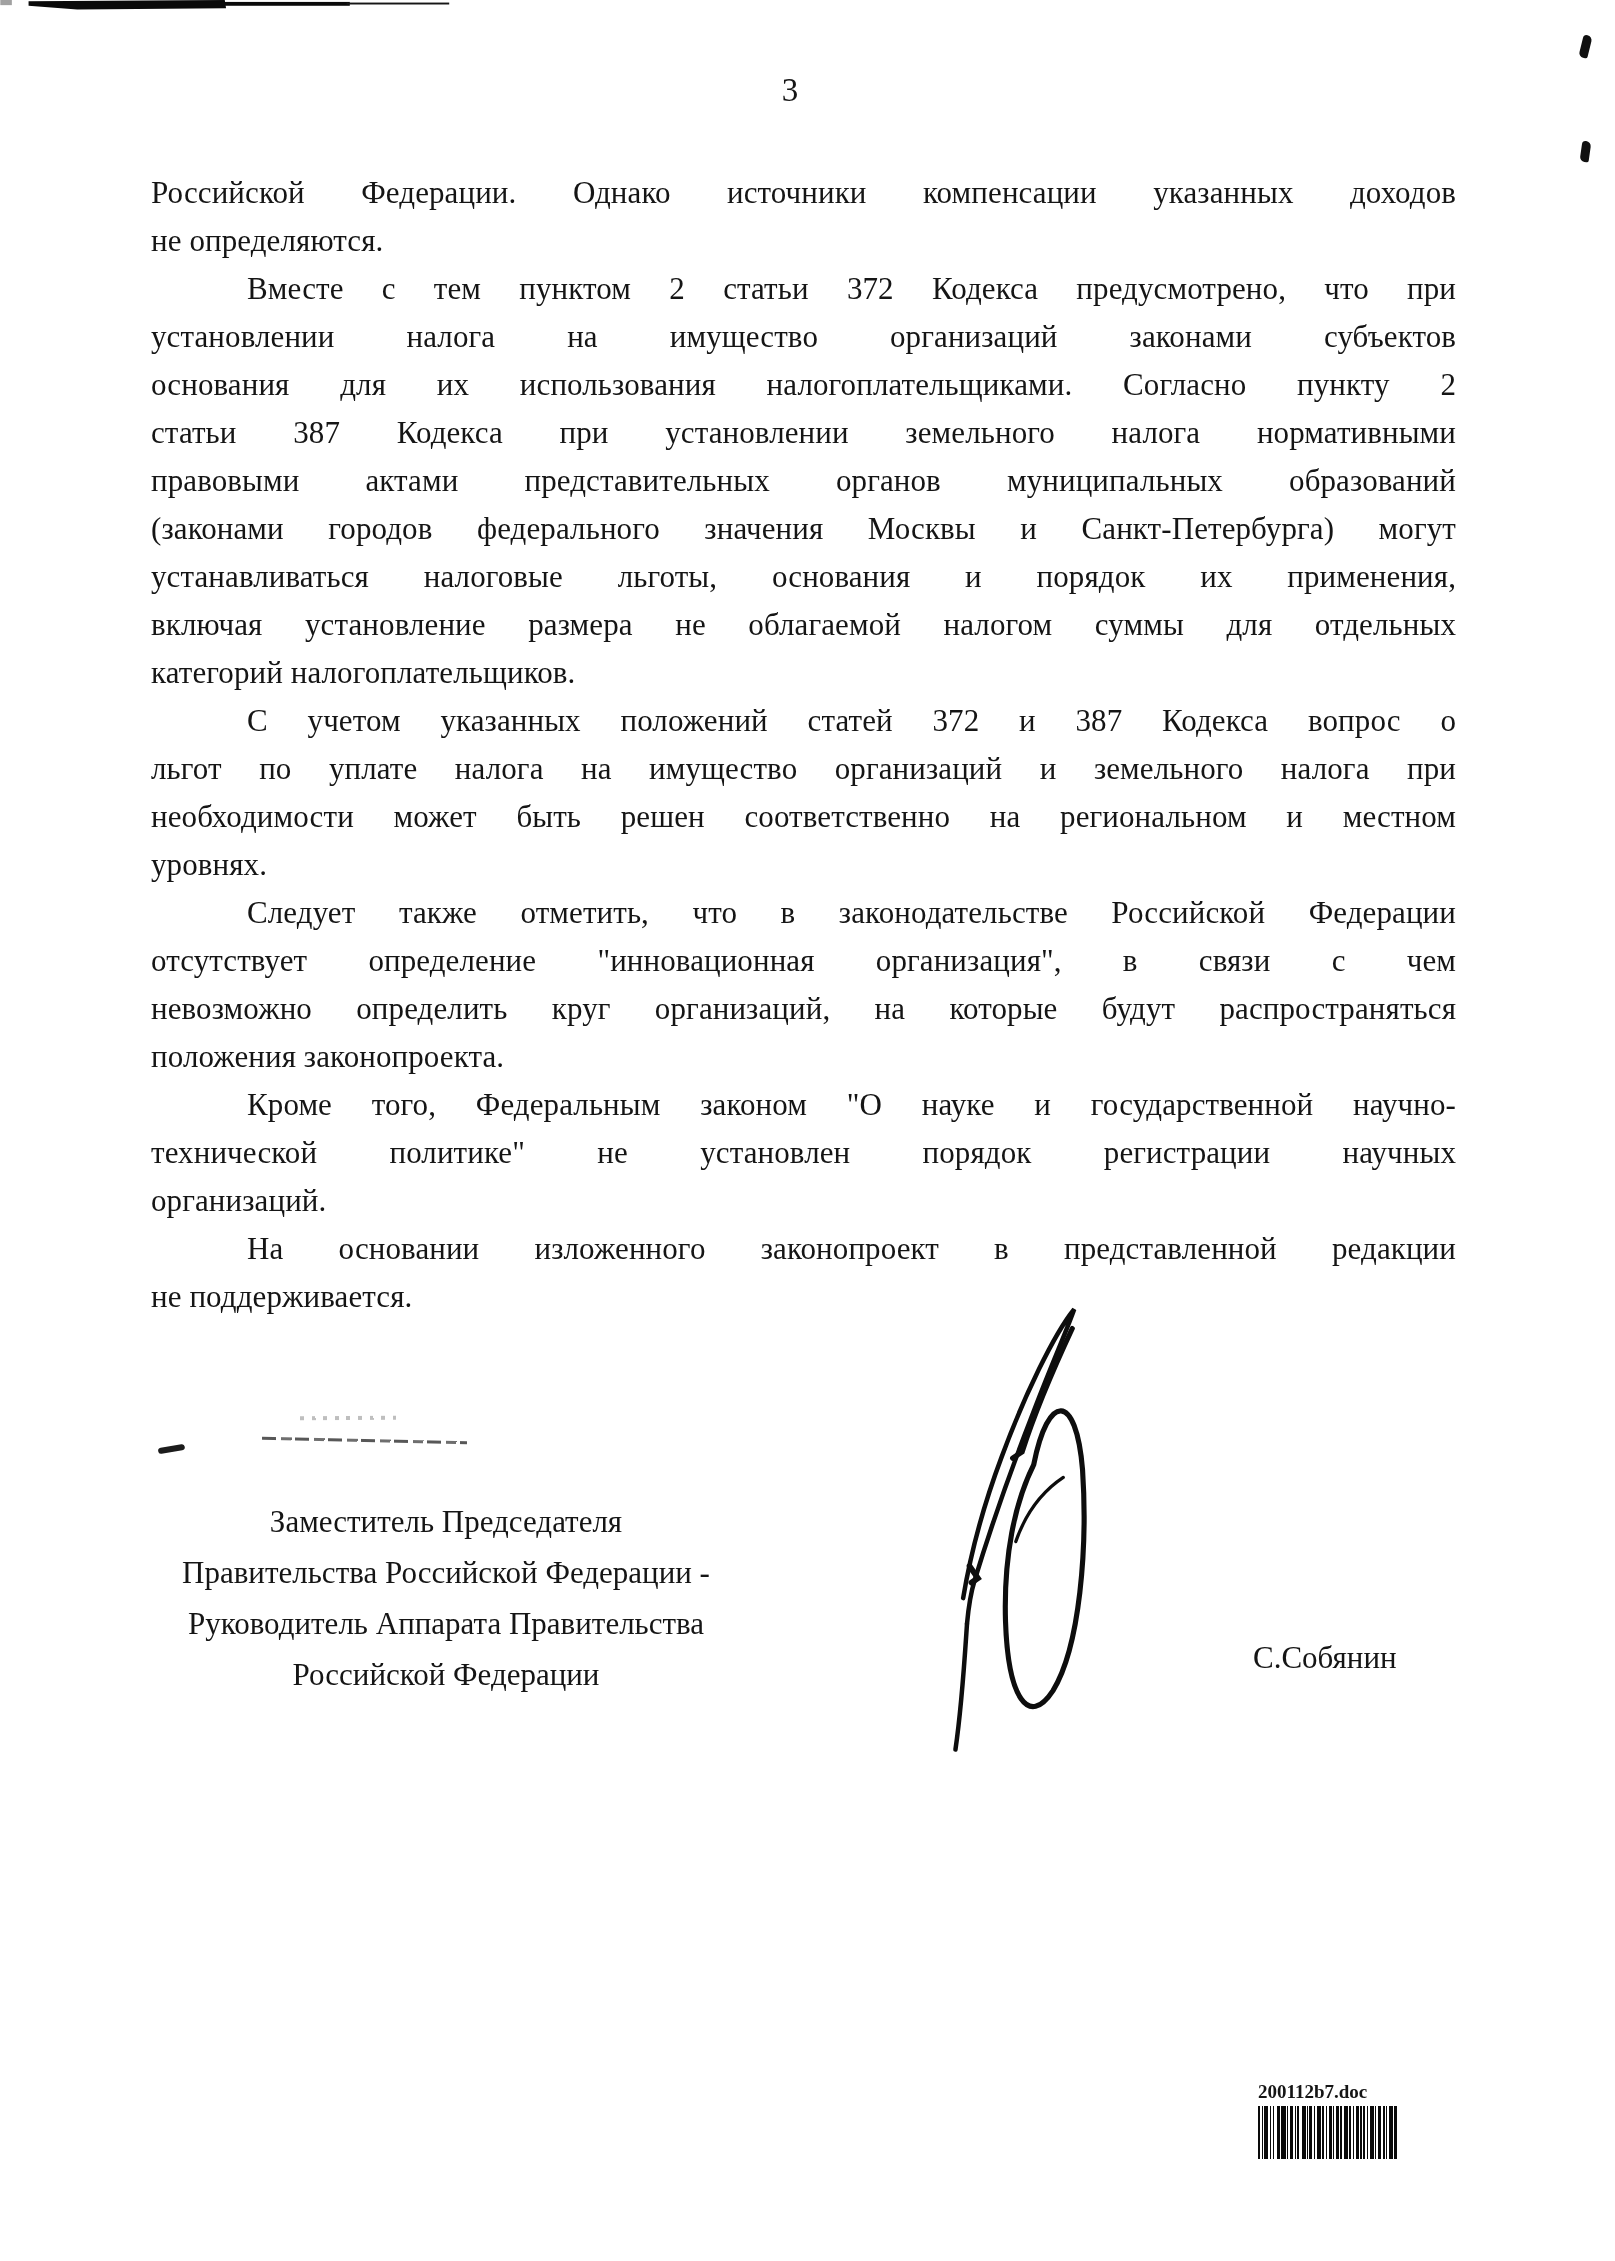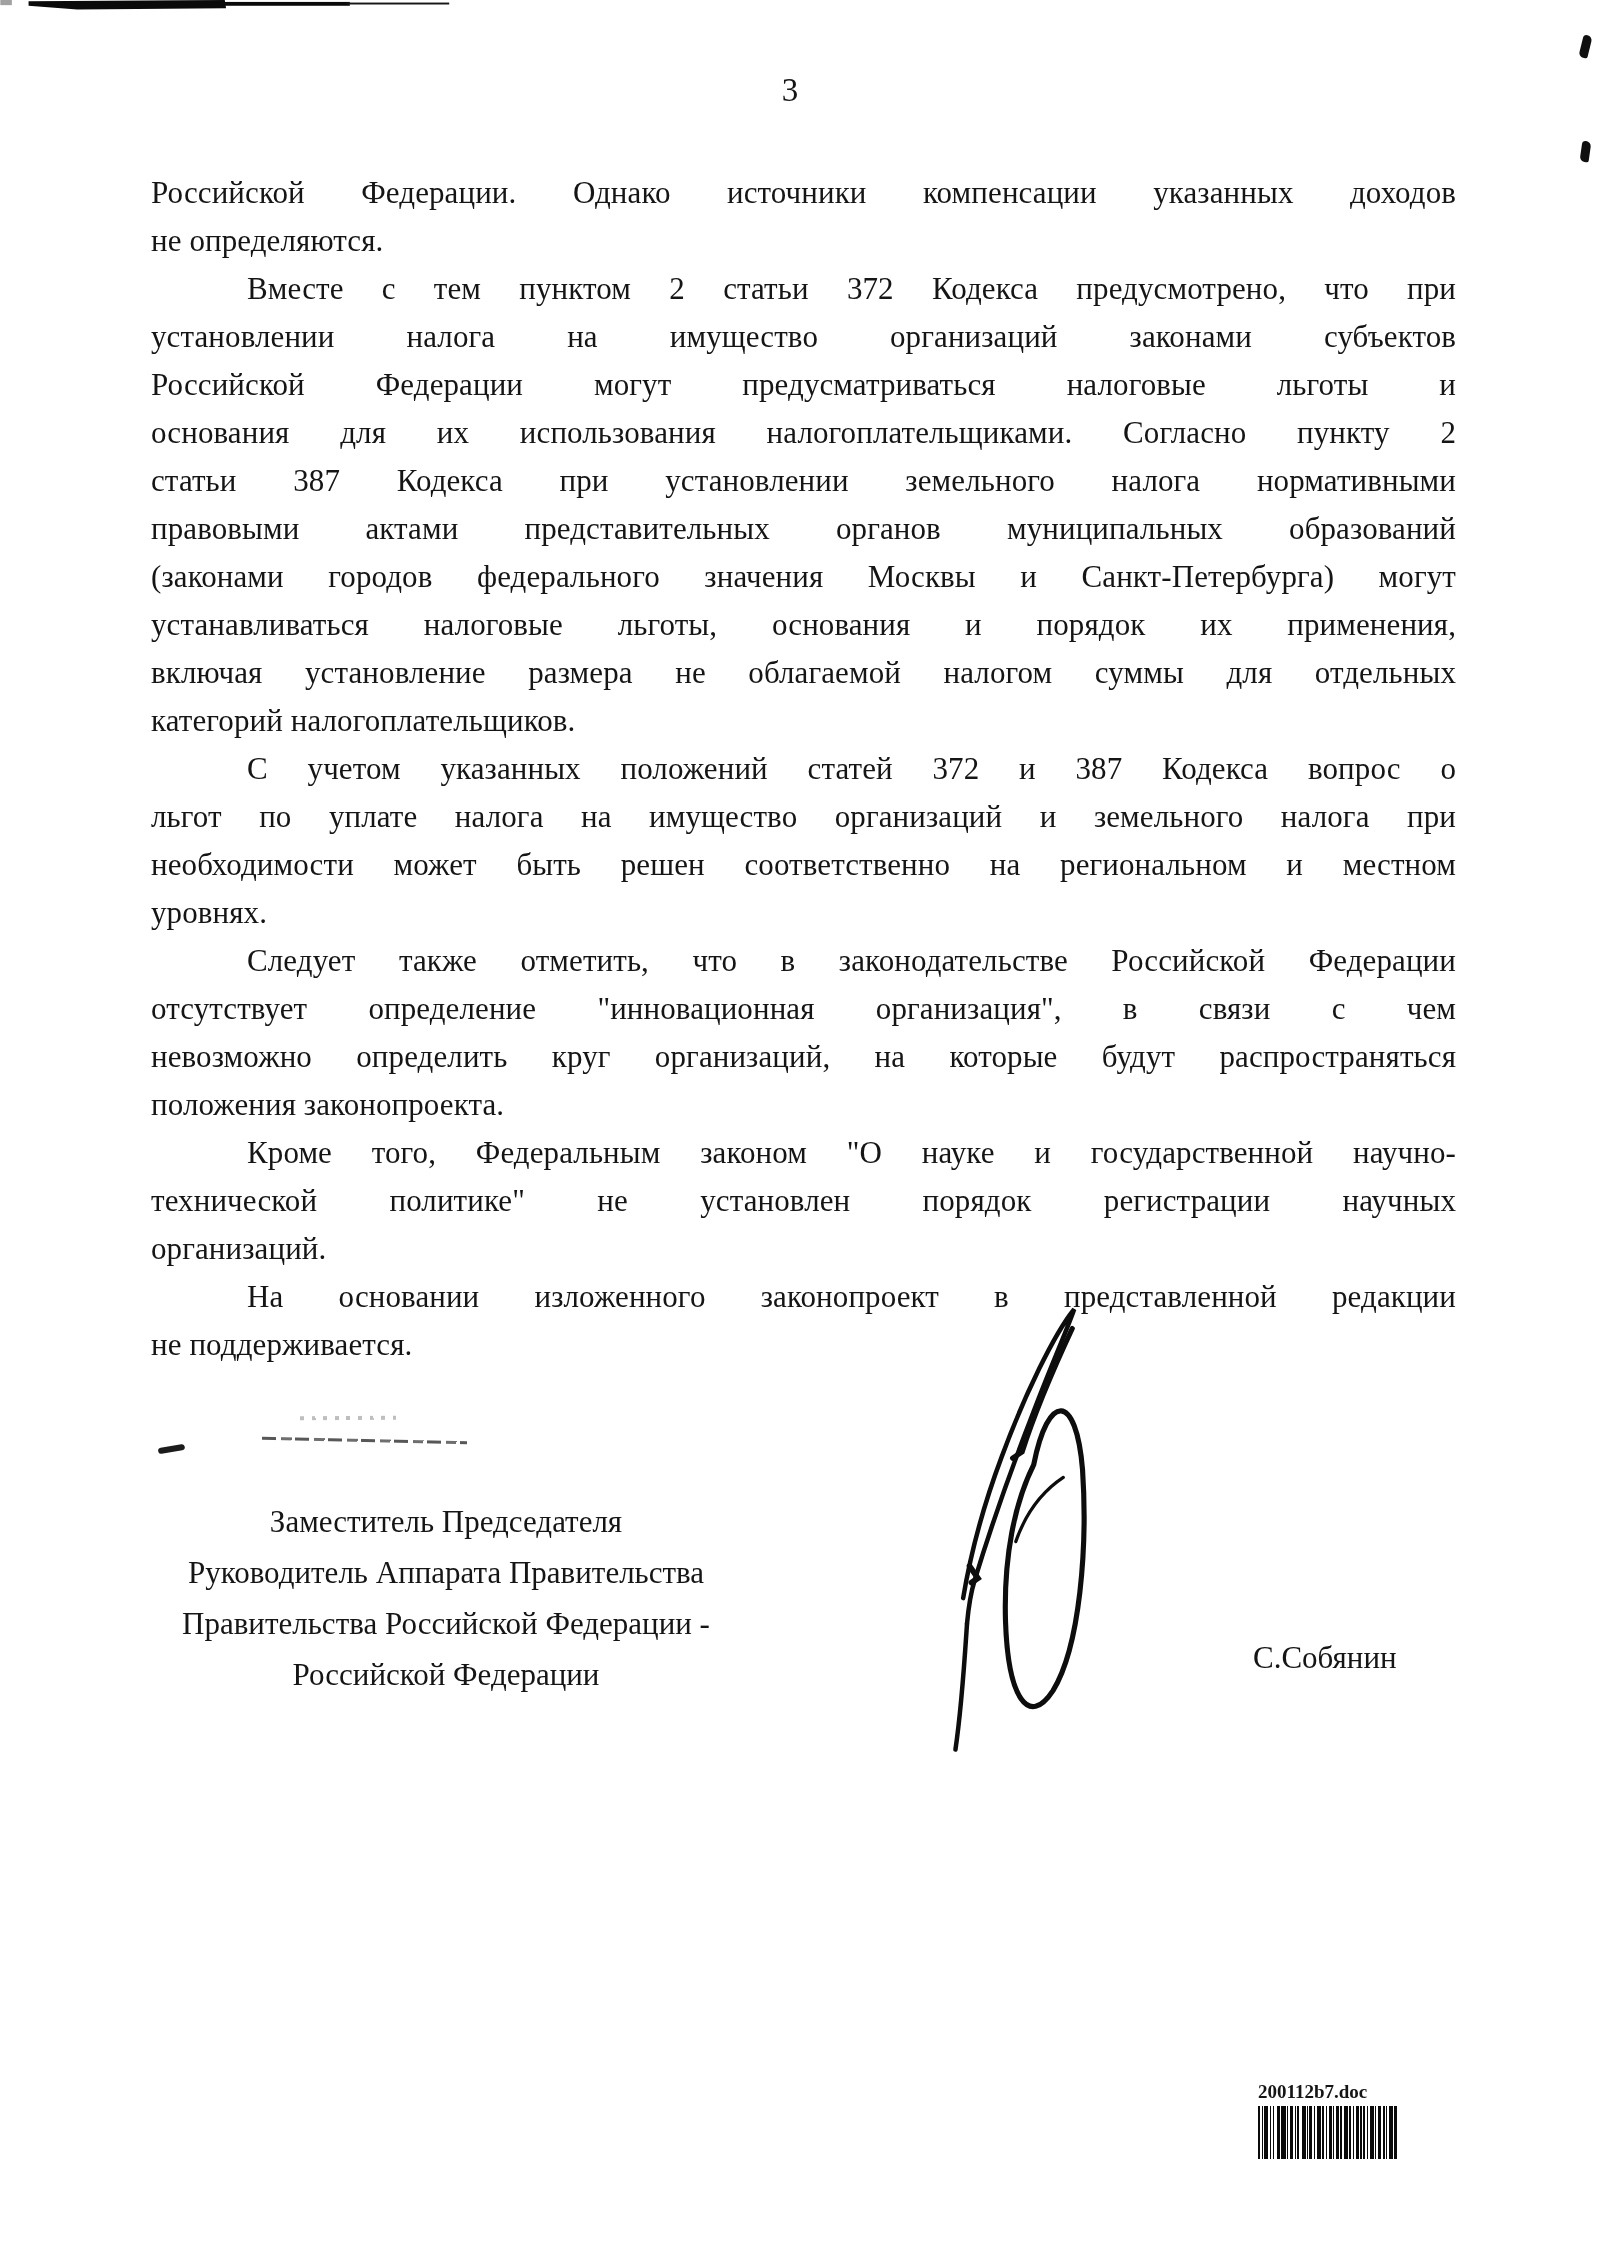--- a/index.html
+++ b/index.html
@@ -135,21 +135,20 @@
   <div class="edge-mark m1"></div>
   <div class="edge-mark m2"></div>
 
   <div class="page-number">3</div>
 
   <div class="body-text" id="text-flow">
       <div class="line">Российской Федерации. Однако источники компенсации указанных доходов</div>
       <div class="line last">не определяются.</div>
       <div class="line first-indent">Вместе с тем пунктом 2 статьи 372 Кодекса предусмотрено, что при</div>
       <div class="line">установлении налога на имущество организаций законами субъектов</div>
-      <div class="line">Российской Федерации могут предусматриваться налоговые льготы и</div>
       <div class="line">основания для их использования налогоплательщиками. Согласно пункту 2</div>
       <div class="line">статьи 387 Кодекса при установлении земельного налога нормативными</div>
       <div class="line">правовыми актами представительных органов муниципальных образований</div>
       <div class="line">(законами городов федерального значения Москвы и Санкт-Петербурга) могут</div>
       <div class="line">устанавливаться налоговые льготы, основания и порядок их применения,</div>
       <div class="line">включая установление размера не облагаемой налогом суммы для отдельных</div>
       <div class="line last">категорий налогоплательщиков.</div>
       <div class="line first-indent">С учетом указанных положений статей 372 и 387 Кодекса вопрос о</div>
       <div class="line">льгот по уплате налога на имущество организаций и земельного налога при</div>
       <div class="line">необходимости может быть решен соответственно на региональном и местном</div>
@@ -164,22 +163,22 @@
       <div class="line first-indent">На основании изложенного законопроект в представленной редакции</div>
       <div class="line last">не поддерживается.</div>
     </div>
 
   <div class="smudge-dots"></div>
   <div class="smudge-line"></div>
   <div class="smudge-dot"></div>
 
   <div class="sig-title">
     <div>Заместитель Председателя</div>
+    <div>Правительства Российской Федерации -</div>
     <div>Руководитель Аппарата Правительства</div>
-    <div>Правительства Российской Федерации -</div>
     <div>Российской Федерации</div>
   </div>
 
   <svg class="signature-svg" width="193" height="475" viewBox="0 0 300 740">
     <g fill="none" stroke="#0d0d0d" stroke-linecap="round">
 
       <path stroke-width="8" d="M 180,272
         C 202,160 246,158 256,280
         C 264,400 252,556 210,624
         C 172,682 140,636 136,516

